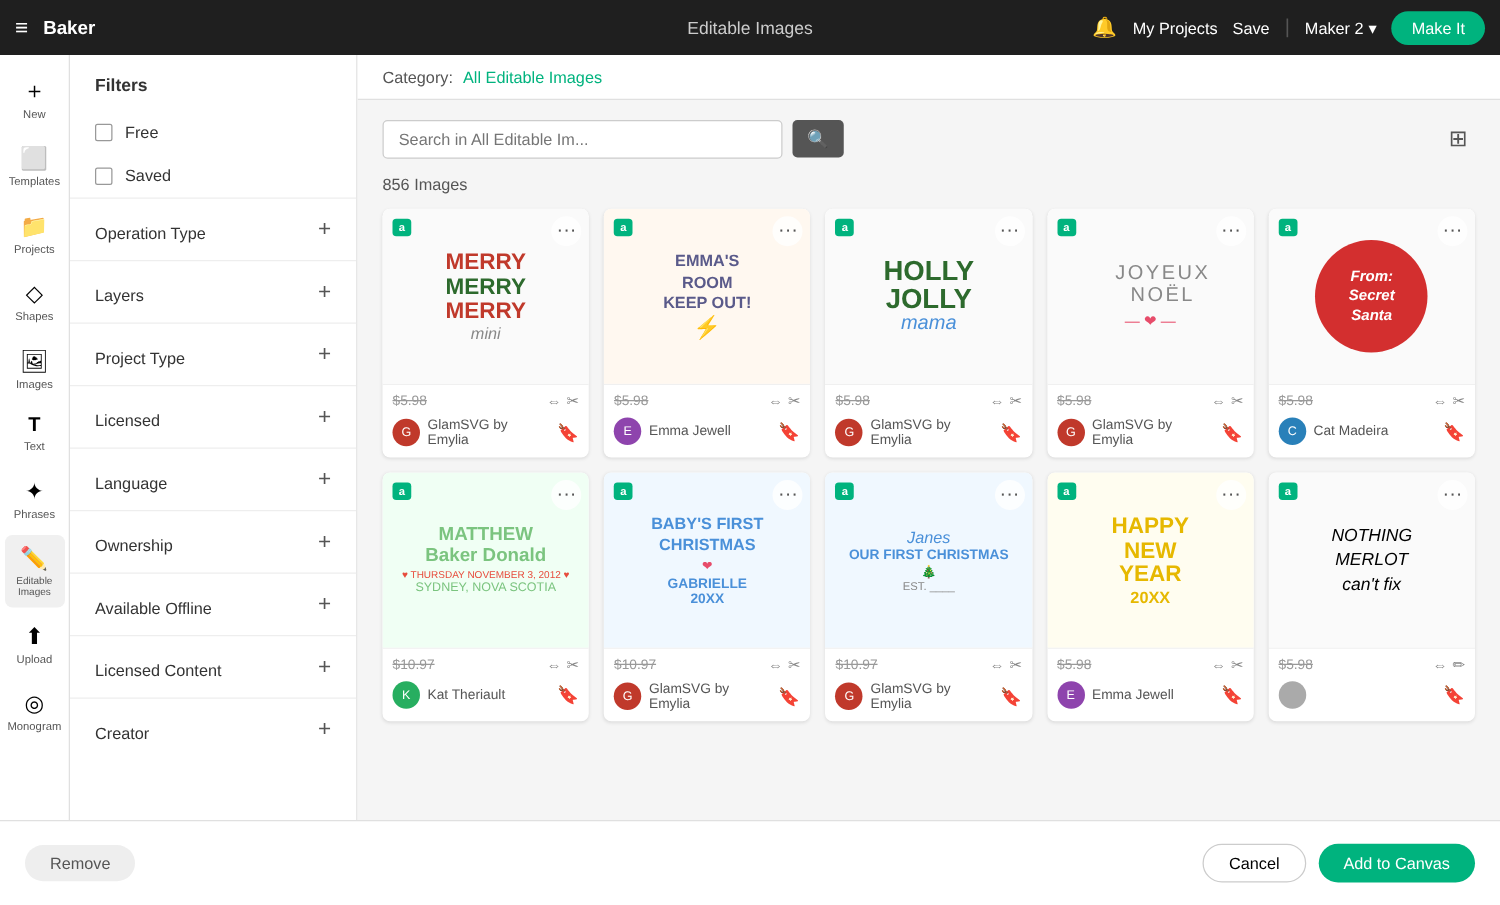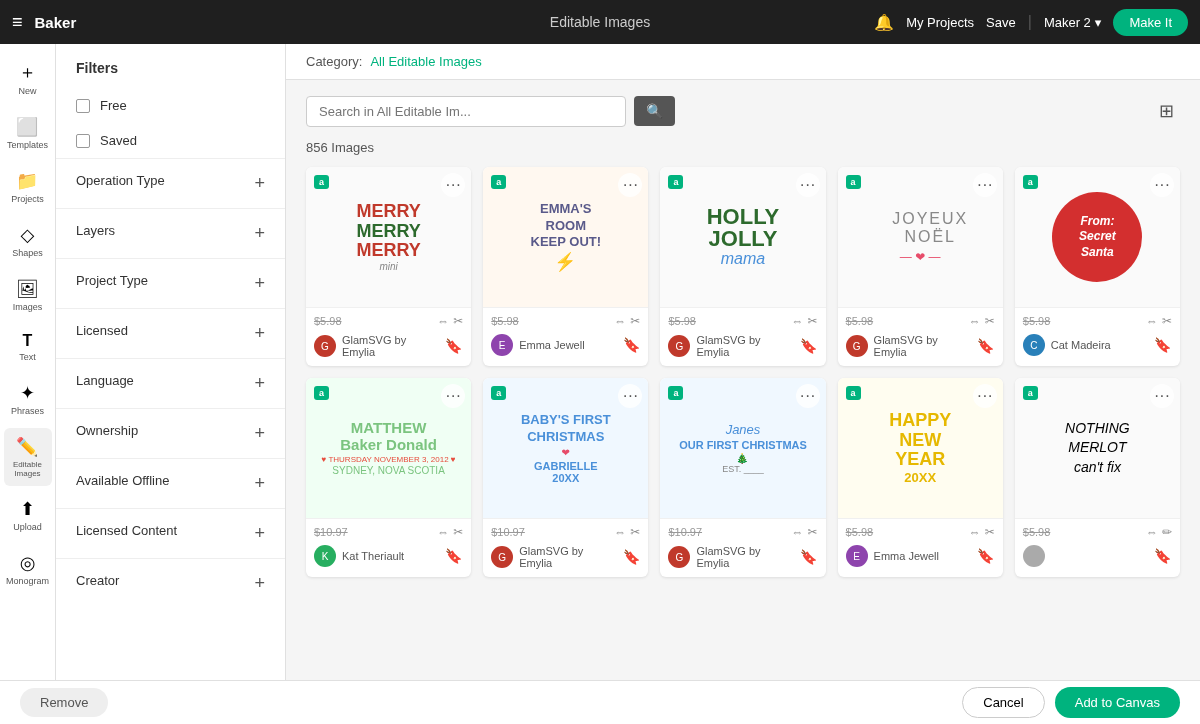--- a/index.html
+++ b/index.html
@@ -24,21 +24,21 @@
     .left-nav { background: #fff; width: 56px; border-right: 1px solid #e0e0e0; display: flex; flex-direction: column; align-items: center; padding: 8px 0; gap: 4px; flex-shrink: 0; }
     .nav-item { display: flex; flex-direction: column; align-items: center; gap: 2px; padding: 8px 4px; cursor: pointer; border-radius: 6px; width: 48px; }
     .nav-item.active { background: #f0f0f0; }
     .nav-icon { font-size: 18px; }
     .nav-label { font-size: 9px; color: #555; text-align: center; }
 
     
     .sidebar { background: #fff; width: 230px; border-right: 1px solid #e0e0e0; overflow-y: auto; flex-shrink: 0; }
     .sidebar-header { font-size: 14px; font-weight: 600; padding: 16px 20px 12px; color: #333; }
     .filter-section { border-top: 1px solid #eee; }
-    .filter-row { display: flex; align-items: flex-start; justify-content: space-between; padding: 14px 20px; cursor: pointer; }
+    .filter-row { display: flex; align-items: flex-end; justify-content: space-between; padding: 14px 20px; cursor: pointer; }
     .filter-label { font-size: 13px; color: #333; }
     .filter-plus { font-size: 18px; color: #555; }
     .checkbox-row { display: flex; align-items: center; gap: 10px; padding: 10px 20px; cursor: pointer; }
     .checkbox-box { width: 14px; height: 14px; border: 1.5px solid #999; border-radius: 2px; flex-shrink: 0; }
     .checkbox-label { font-size: 13px; color: #333; }
 
     
     .content { flex: 1; overflow-y: auto; background: #f5f5f5; }
     .content-header { background: #fff; padding: 10px 20px; border-bottom: 1px solid #e0e0e0; display: flex; align-items: center; gap: 8px; }
     .category-label { font-size: 13px; color: #555; }
@@ -59,21 +59,21 @@
     .card-more { position: absolute; top: 6px; right: 6px; color: #555; font-size: 16px; cursor: pointer; background: rgba(255,255,255,0.8); border-radius: 50%; width: 24px; height: 24px; display: flex; align-items: center; justify-content: center; }
     .card-footer { padding: 6px 8px; display: flex; align-items: center; justify-content: space-between; border-top: 1px solid #f0f0f0; }
     .card-price { font-size: 11px; color: #999; text-decoration: line-through; }
     .card-icons { display: flex; align-items: center; gap: 4px; color: #888; font-size: 12px; }
     .card-author { padding: 0 8px 8px; display: flex; align-items: center; gap: 6px; }
     .card-avatar { width: 22px; height: 22px; border-radius: 50%; background: #ddd; display: flex; align-items: center; justify-content: center; font-size: 10px; flex-shrink: 0; overflow: hidden; }
     .card-author-name { font-size: 11px; color: #555; flex: 1; }
     .card-bookmark { font-size: 14px; color: #888; cursor: pointer; }
 
     
-    .bottom-bar { background: #fff; border-top: 1px solid #e0e0e0; padding: 10px 20px; display: flex; align-items: center; justify-content: space-between; flex-shrink: 0; height: 44px; }
+    .bottom-bar { background: #fff; border-top: 1px solid #e0e0e0; padding: 10px 20px; display: flex; align-items: center; justify-content: space-between; flex-shrink: 0; height: 68px; }
     .remove-btn { background: #eee; border: none; border-radius: 20px; padding: 7px 20px; font-size: 13px; color: #555; cursor: pointer; }
     .bottom-right { display: flex; gap: 10px; }
     .cancel-btn { background: #fff; border: 1px solid #ccc; border-radius: 20px; padding: 7px 20px; font-size: 13px; cursor: pointer; }
     .add-canvas-btn { background: #00b37e; color: #fff; border: none; border-radius: 20px; padding: 7px 20px; font-size: 13px; cursor: pointer; }
   </style>
 </head>
 <body>
 
 <div class="topbar">
   <span class="topbar-menu">≡</span>
@@ -220,21 +220,21 @@
     <div class="images-grid">
 
       <div class="image-card">
         <div class="card-img">
           <span class="card-badge">a</span>
           <span class="card-more">···</span>
           <div style="text-align:center; padding:8px;">
             <div style="font-size:18px;font-weight:900;color:#c0392b;line-height:1.1;">MERRY</div>
             <div style="font-size:18px;font-weight:900;color:#2d6a2d;line-height:1.1;">MERRY</div>
             <div style="font-size:18px;font-weight:900;color:#c0392b;line-height:1.1;">MERRY</div>
-            <div style="font-size:10px;color:#888;font-style:italic;margin-top:0;">mini</div>
+            <div style="font-size:13px;color:#888;font-style:italic;margin-top:0;">mini</div>
           </div>
         </div>
         <div class="card-footer">
           <span class="card-price">$5.98</span>
           <div class="card-icons">
             <span>⇔</span>
             <span>✂</span>
           </div>
         </div>
         <div class="card-author">

